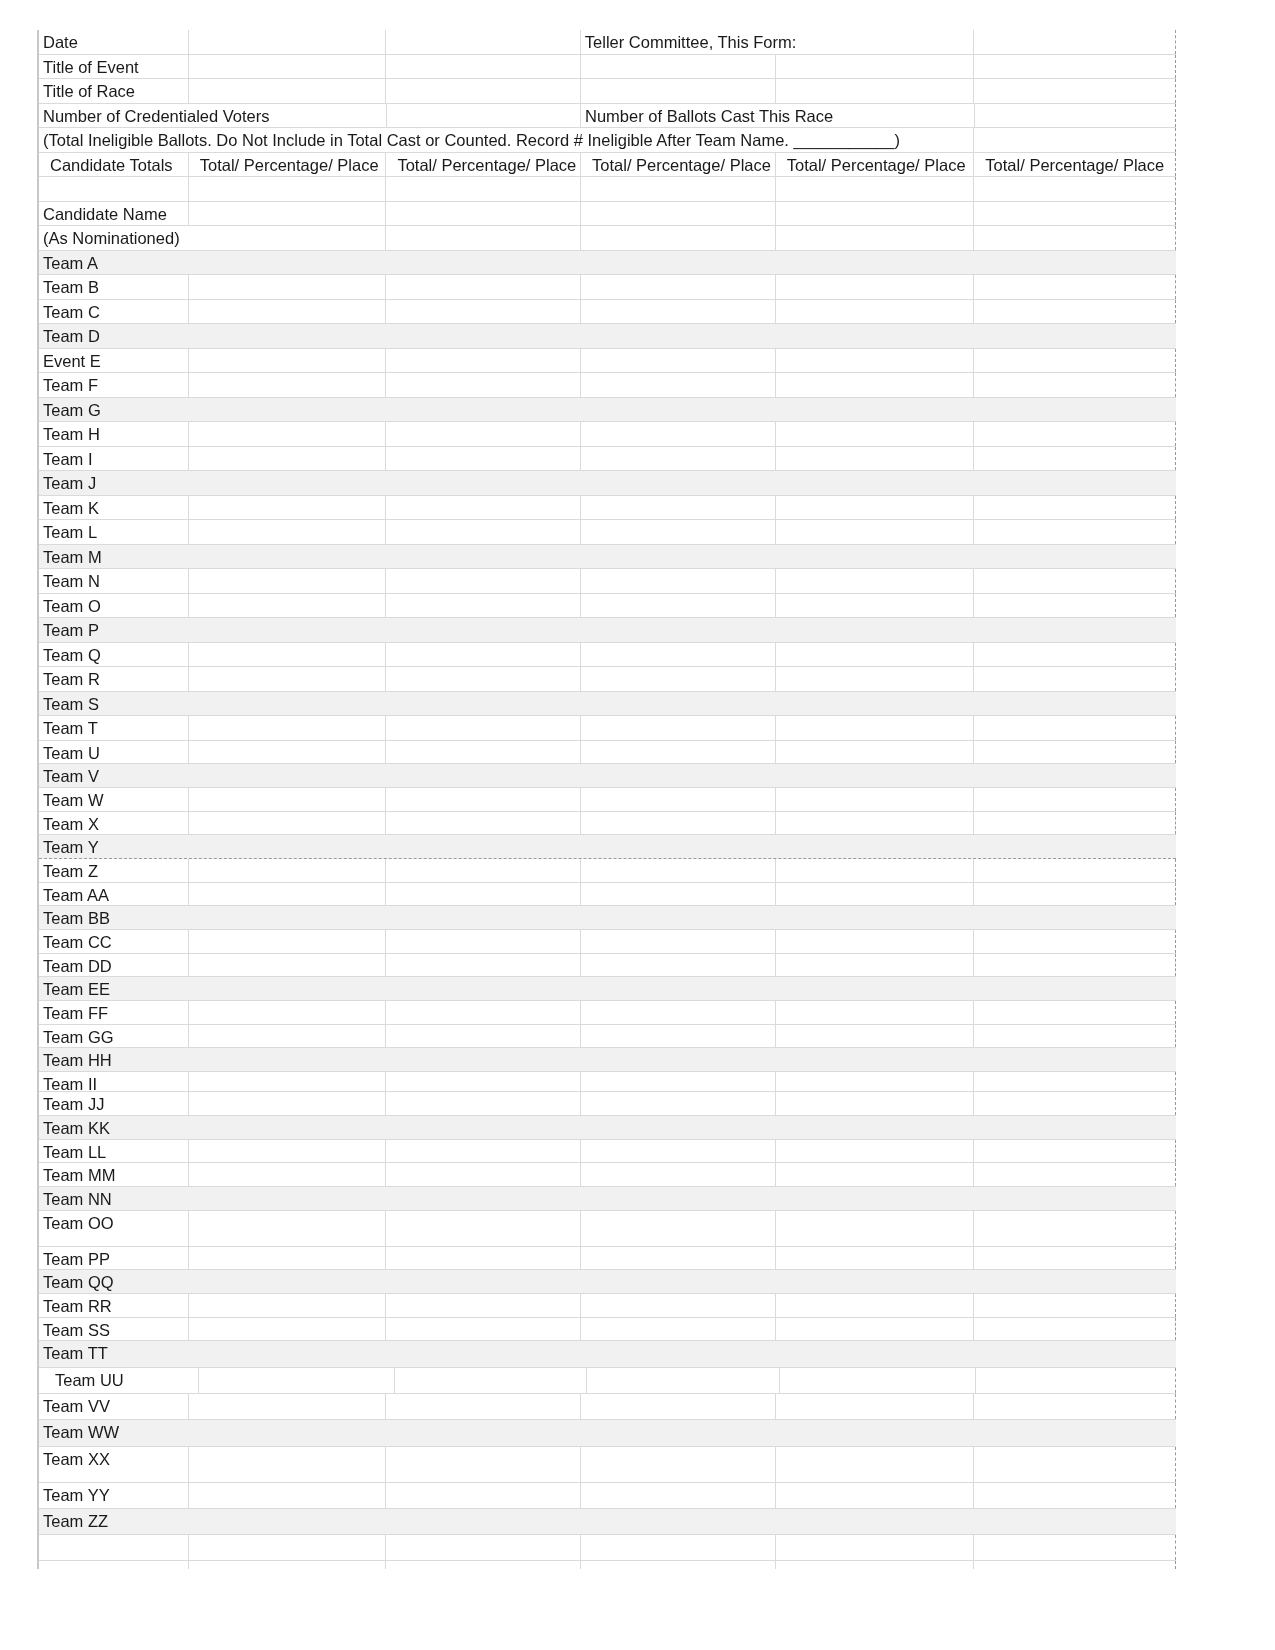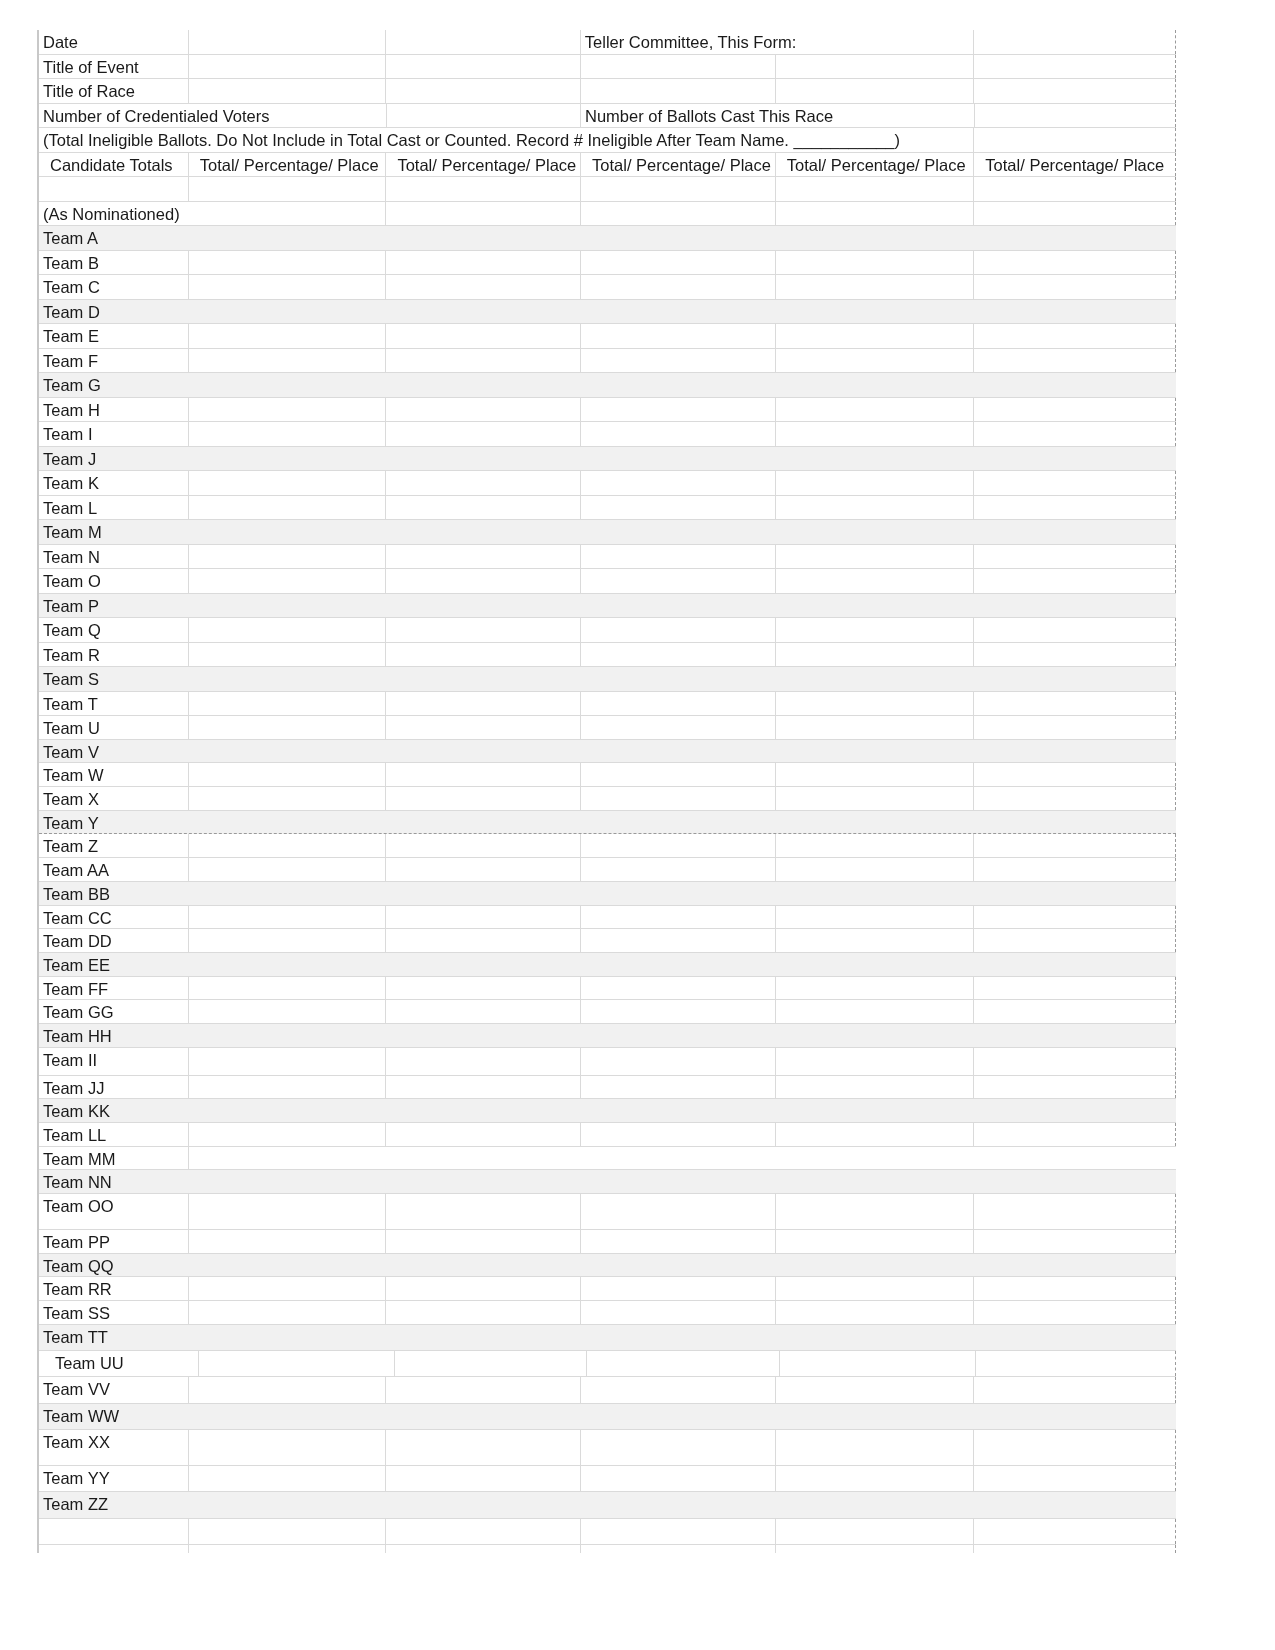--- a/index.html
+++ b/index.html
@@ -106,20 +106,28 @@
 
   <div class="row">
     <div class="cell c0"></div>
     <div class="cell c1"></div>
     <div class="cell c2"></div>
     <div class="cell c3"></div>
     <div class="cell c4"></div>
     <div class="cell c5"></div>
   </div>
 
+  <div class="row">
+    <div class="cell c0">Candidate Name</div>
+    <div class="cell c1"></div>
+    <div class="cell c2"></div>
+    <div class="cell c3"></div>
+    <div class="cell c4"></div>
+    <div class="cell c5"></div>
+  </div>
 
   <div class="row">
     <div class="cell c0 nob span">(As Nominationed)</div>
     <div class="cell c1"></div>
     <div class="cell c2"></div>
     <div class="cell c3"></div>
     <div class="cell c4"></div>
     <div class="cell c5"></div>
   </div>
 
@@ -150,21 +158,21 @@
       </div>
       <div class="row shaded">
         <div class="cell c0">Team D</div>
         <div class="cell c1"></div>
         <div class="cell c2"></div>
         <div class="cell c3"></div>
         <div class="cell c4"></div>
         <div class="cell c5"></div>
       </div>
       <div class="row">
-        <div class="cell c0">Team E</div>
+        <div class="cell c0">Event E</div>
         <div class="cell c1"></div>
         <div class="cell c2"></div>
         <div class="cell c3"></div>
         <div class="cell c4"></div>
         <div class="cell c5"></div>
       </div>
       <div class="row">
         <div class="cell c0">Team F</div>
         <div class="cell c1"></div>
         <div class="cell c2"></div>
@@ -389,21 +397,21 @@
         <div class="cell c5"></div>
       </div>
       <div class="row shaded" style="height: 23.7px;">
         <div class="cell c0">Team HH</div>
         <div class="cell c1"></div>
         <div class="cell c2"></div>
         <div class="cell c3"></div>
         <div class="cell c4"></div>
         <div class="cell c5"></div>
       </div>
-      <div class="row" style="height: 28px;">
+      <div class="row" style="height: 20px;">
         <div class="cell c0">Team II</div>
         <div class="cell c1"></div>
         <div class="cell c2"></div>
         <div class="cell c3"></div>
         <div class="cell c4"></div>
         <div class="cell c5"></div>
       </div>
       <div class="row" style="height: 23.7px;">
         <div class="cell c0">Team JJ</div>
         <div class="cell c1"></div>
@@ -421,21 +429,21 @@
         <div class="cell c5"></div>
       </div>
       <div class="row" style="height: 23.7px;">
         <div class="cell c0">Team LL</div>
         <div class="cell c1"></div>
         <div class="cell c2"></div>
         <div class="cell c3"></div>
         <div class="cell c4"></div>
         <div class="cell c5"></div>
       </div>
-      <div class="row" style="height: 23.7px; flex-direction: column;">
+      <div class="row" style="height: 23.7px;">
         <div class="cell c0">Team MM</div>
         <div class="cell c1"></div>
         <div class="cell c2"></div>
         <div class="cell c3"></div>
         <div class="cell c4"></div>
         <div class="cell c5"></div>
       </div>
       <div class="row shaded" style="height: 23.7px;">
         <div class="cell c0">Team NN</div>
         <div class="cell c1"></div>

